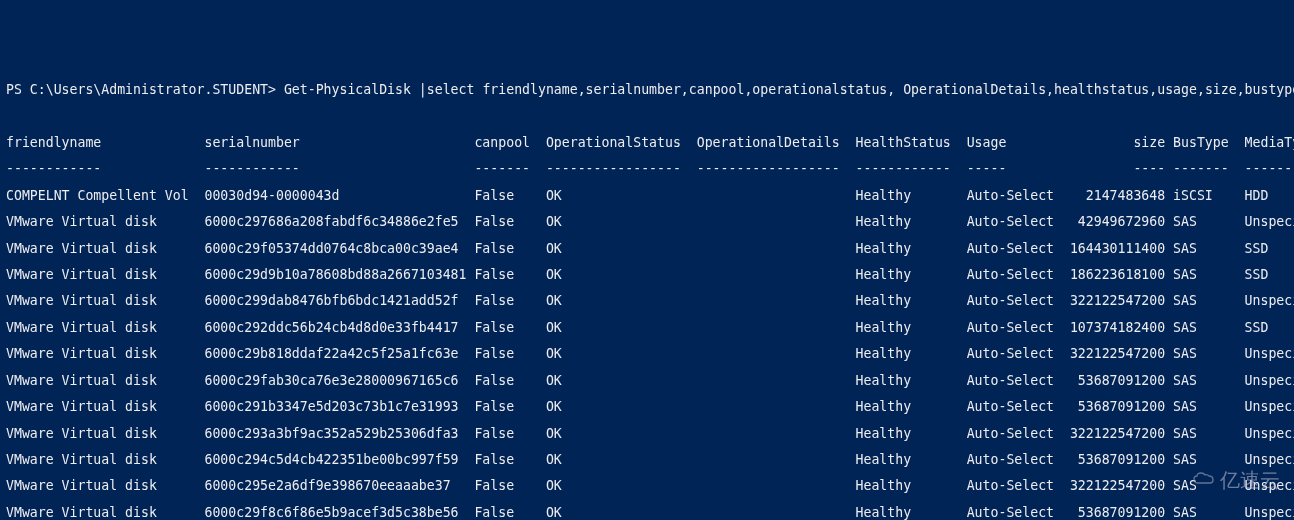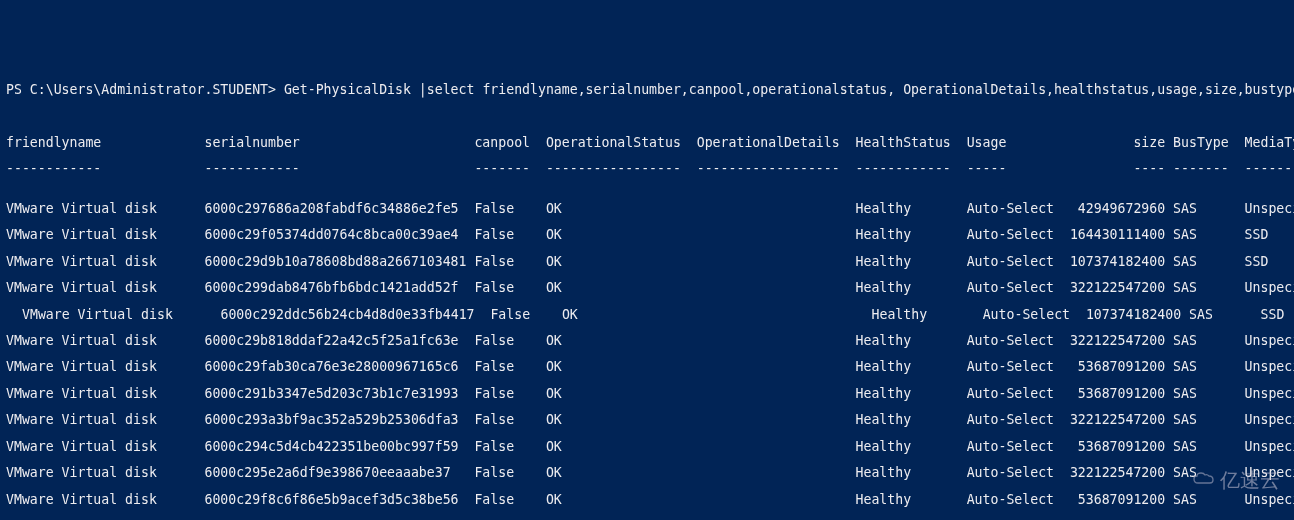--- a/index.html
+++ b/index.html
@@ -36,26 +36,26 @@
 </head>
 <body>
 
 
 
 <div class="term">
 <span class="prompt-line" style="display: block;"><span>PS C:\Users\Administrator.STUDENT&gt; </span><span>Get-PhysicalDisk |select friendlyname,serialnumber,canpool,operationalstatus, OperationalDetails,healthstatus,usage,size,bustype,mediatype |ft</span></span>
 <span style="display: block;"> </span>
 <span id="header-line" class="header-row" style="display: block;">friendlyname             serialnumber                      canpool  OperationalStatus  OperationalDetails  HealthStatus  Usage                size BusType  MediaType  </span>
 <span id="divider-line" class="divider-row" style="display: block;">------------             ------------                      -------  -----------------  ------------------  ------------  -----                ---- -------  ---------  </span>
-<div id="rows">
+<div id="rows"><span class="data-row" style="display: block;">COMPELNT Compellent Vol  00030d94-0000043d                 False    OK                                     Healthy       Auto-Select    2147483648 iSCSI    HDD        </span>
 <span class="data-row" style="display: block;">VMware Virtual disk      6000c297686a208fabdf6c34886e2fe5  False    OK                                     Healthy       Auto-Select   42949672960 SAS      Unspecified</span>
 <span class="data-row" style="display: block;">VMware Virtual disk      6000c29f05374dd0764c8bca00c39ae4  False    OK                                     Healthy       Auto-Select  164430111400 SAS      SSD        </span>
-<span class="data-row" style="display: block;">VMware Virtual disk      6000c29d9b10a78608bd88a2667103481 False    OK                                     Healthy       Auto-Select  107374182400 SAS      SSD        </span>
+<span class="data-row" style="display: block;">VMware Virtual disk      6000c29d9b10a78608bd88a2667103481 False    OK                                     Healthy       Auto-Select  186223618100 SAS      SSD        </span>
 <span class="data-row" style="display: block;">VMware Virtual disk      6000c299dab8476bfb6bdc1421add52f  False    OK                                     Healthy       Auto-Select  322122547200 SAS      Unspecified</span>
-<span class="data-row" style="display: block; margin-left: 16px;">VMware Virtual disk      6000c292ddc56b24cb4d8d0e33fb4417  False    OK                                     Healthy       Auto-Select  107374182400 SAS      SSD        </span>
+<span class="data-row" style="display: block;">VMware Virtual disk      6000c292ddc56b24cb4d8d0e33fb4417  False    OK                                     Healthy       Auto-Select  107374182400 SAS      SSD        </span>
 <span class="data-row" style="display: block;">VMware Virtual disk      6000c29b818ddaf22a42c5f25a1fc63e  False    OK                                     Healthy       Auto-Select  322122547200 SAS      Unspecified</span>
 <span class="data-row" style="display: block;">VMware Virtual disk      6000c29fab30ca76e3e28000967165c6  False    OK                                     Healthy       Auto-Select   53687091200 SAS      Unspecified</span>
 <span class="data-row" style="display: block;">VMware Virtual disk      6000c291b3347e5d203c73b1c7e31993  False    OK                                     Healthy       Auto-Select   53687091200 SAS      Unspecified</span>
 <span class="data-row" style="display: block;">VMware Virtual disk      6000c293a3bf9ac352a529b25306dfa3  False    OK                                     Healthy       Auto-Select  322122547200 SAS      Unspecified</span>
 <span class="data-row" style="display: block;">VMware Virtual disk      6000c294c5d4cb422351be00bc997f59  False    OK                                     Healthy       Auto-Select   53687091200 SAS      Unspecified</span>
 <span class="data-row" style="display: block;">VMware Virtual disk      6000c295e2a6df9e398670eeaaabe37   False    OK                                     Healthy       Auto-Select  322122547200 SAS      Unspecified</span>
 <span class="data-row" style="display: block;">VMware Virtual disk      6000c29f8c6f86e5b9acef3d5c38be56  False    OK                                     Healthy       Auto-Select   53687091200 SAS      Unspecified</span>
 
 
 

